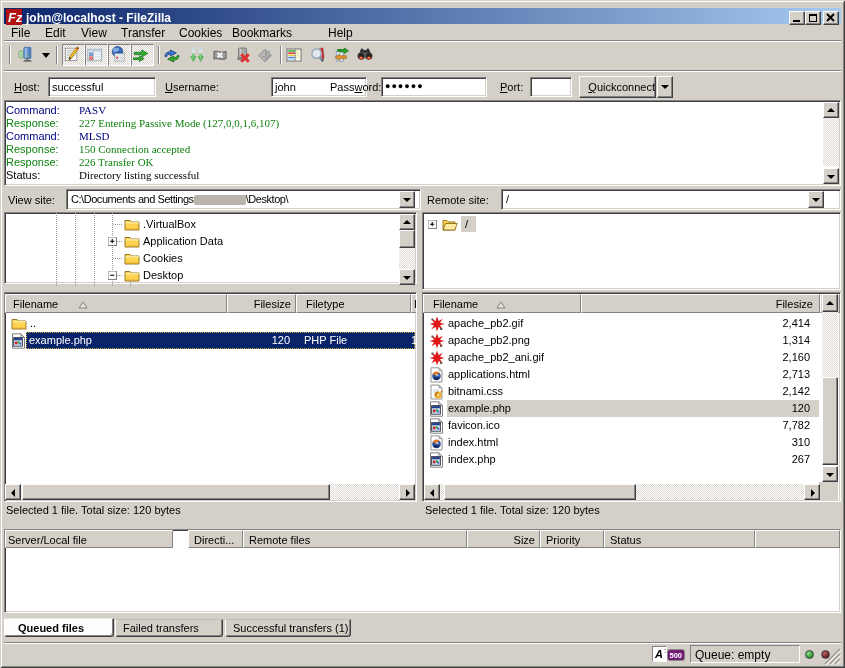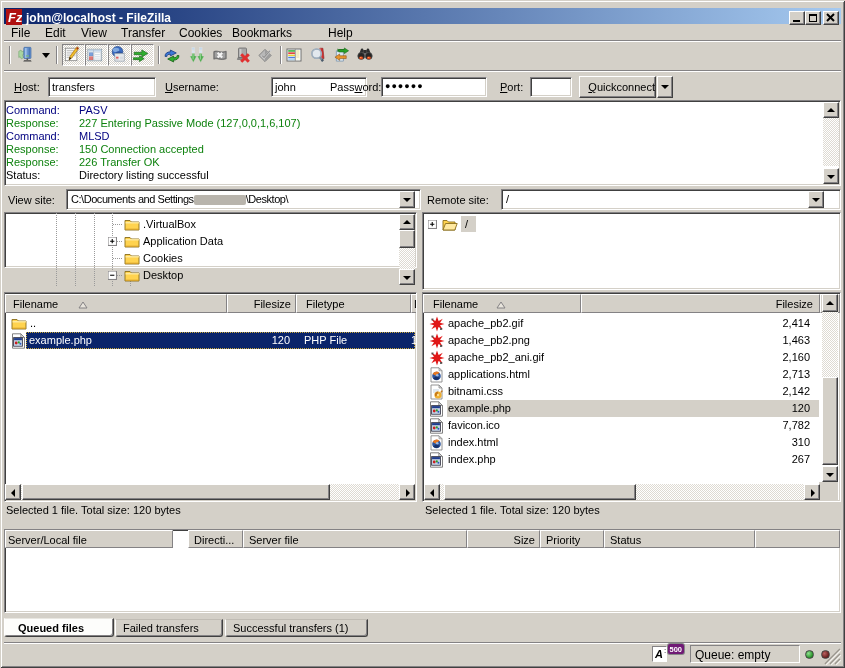--- a/index.html
+++ b/index.html
@@ -31,21 +31,21 @@
 .tbtn { position:absolute; top:2px; width:23px; height:22px;
   border:1px solid; border-color:#848284 #ffffff #ffffff #848284;
   background:
    repeating-conic-gradient(#ffffff 0 25%, #d6d2ca 0 50%) 0 0/2px 2px; }
 .qc { left:4px; top:71px; width:837px; height:29px; border-top:1px solid #ffffff; }
 .qc-label { position:absolute; top:9px; color:#000; }
 .qc-field { position:absolute; top:5px; height:20px; padding:3px 3px 0 3px; font-size:11px; }
 .log { left:4px; top:100px; width:837px; height:86px; }
 .logline { position:absolute; left:0; width:100%; height:13px; }
 .log .lab { position:absolute; left:1px; }
-.log .val { position:absolute; left:74px; white-space:pre; }
+.log .val { position:absolute; left:74px; white-space:pre;font-family:Liberation Serif, serif; }
 .navy { color:#000080; }
 .green { color:#0e820e; }
 .combo-arrow-btn { position:absolute; width:16px; height:17px; background:#d4d0c8;
   border:1px solid; border-color:#ffffff #404040 #404040 #ffffff;
   box-shadow: inset -1px -1px 0 #848284, inset 1px 1px 0 #d4d0c8; }
 .darr { width:0; height:0; border-left:4px solid transparent; border-right:4px solid transparent; border-top:4px solid #000; position:absolute; }
 .uarr { width:0; height:0; border-left:4px solid transparent; border-right:4px solid transparent; border-bottom:4px solid #000; position:absolute; }
 .larr { width:0; height:0; border-top:4px solid transparent; border-bottom:4px solid transparent; border-right:4px solid #000; position:absolute; }
 .rarr { width:0; height:0; border-top:4px solid transparent; border-bottom:4px solid transparent; border-left:4px solid #000; position:absolute; }
 .sb-btn { position:absolute; width:16px; height:16px; background:#d4d0c8;
@@ -285,21 +285,21 @@
     <circle cx="13.2" cy="10.2" r="3.9" fill="none" stroke="#555" stroke-width="0.7"></circle>
     <ellipse cx="4.6" cy="12.4" rx="2.2" ry="1.6" fill="#e04818"></ellipse>
     <ellipse cx="13.4" cy="12.4" rx="2.2" ry="1.6" fill="#e04818"></ellipse>
     <ellipse cx="4.2" cy="12" rx="0.9" ry="0.6" fill="#ff9858"></ellipse>
     <ellipse cx="13" cy="12" rx="0.9" ry="0.6" fill="#ff9858"></ellipse>
   </svg>
 </div>
 
 <div class="abs qc">
   <span class="qc-label" style="left:10px;"><u>H</u>ost:</span>
-  <div class="qc-field field" style="left:44px;width:108px;">transfers</div>
+  <div class="qc-field field" style="left:44px;width:108px;">successful</div>
   <span class="qc-label" style="left:161px;"><u>U</u>sername:</span>
   <div class="qc-field field" style="left:223px;width:96px;margin-left:44px;">john</div>
   <span class="qc-label" style="left:326px;">Pass<u>w</u>ord:</span>
   <div class="qc-field field" style="left:377px;width:106px;font-size:9px;letter-spacing:1px;">●●●●●●</div>
   <span class="qc-label" style="left:496px;"><u>P</u>ort:</span>
   <div class="qc-field field" style="left:526px;width:42px;"></div>
   <div class="raised abs" style="left:575px;top:4px;width:77px;height:22px;text-align:right;padding-top:4px;"><u>Q</u>uickconnect</div>
   <div class="raised abs" style="left:653px;top:4px;width:16px;height:22px;">
       <div class="darr" style="left:3px;top:8px;"></div>
     </div>
@@ -348,21 +348,21 @@
 </div>
 
 <div class="abs" id="remotesite" style="left:422px;top:189px;width:404px;height:22px;">
   <span class="abs" style="left:5px;top:5px;">Remote site:</span>
   <div class="abs field" style="left:79px;top:0px;width:340px;height:21px;padding:3px 0 0 4px;">/</div>
   <div class="combo-arrow-btn" style="right:2px;top:2px;">
       <div class="darr" style="left:3px;top:6px;"></div>
     </div>
 </div>
 
-<div class="abs sunken" style="left:4px;top:212px;width:413px;height:56px;" id="ltree">
+<div class="abs sunken" style="left:4px;top:212px;width:413px;height:72px;" id="ltree">
   <div class="abs vdot" style="left:51px;top:0;height:74px;"></div>
   <div class="abs vdot" style="left:70px;top:0;height:74px;"></div>
   <div class="abs vdot" style="left:89px;top:0;height:74px;"></div>
   <div class="abs vdot" style="left:107px;top:0;height:74px;"></div>
   <div class="abs vdot" style="left:125px;top:66px;height:8px;"></div>
   <div class="treerow" style="left:0;top:3px;">
     <div class="abs hdot" style="left:108px;top:8px;width:10px;"></div>
     <svg class="abs" style="left:119px;top:1px" width="16" height="14" viewBox="0 0 16 14">
         <use href="#folder"></use>
       </svg>
@@ -468,21 +468,21 @@
         <use href="#apacheicon"></use>
       </svg>
     <span class="lname">apache_pb2.gif</span>
       <span class="lsize" style="left:300px;width:87px;">2,414</span>
   </div>
   <div class="lrow" style="top:39px;">
     <svg class="licon" width="16" height="16" viewBox="0 0 16 16">
         <use href="#apacheicon"></use>
       </svg>
     <span class="lname">apache_pb2.png</span>
-      <span class="lsize" style="left:300px;width:87px;">1,463</span>
+      <span class="lsize" style="left:300px;width:87px;">1,314</span>
   </div>
   <div class="lrow" style="top:56px;">
     <svg class="licon" width="16" height="16" viewBox="0 0 16 16">
         <use href="#apacheicon"></use>
       </svg>
     <span class="lname">apache_pb2_ani.gif</span>
       <span class="lsize" style="left:300px;width:87px;">2,160</span>
   </div>
   <div class="lrow" style="top:73px;">
     <svg class="licon" width="15" height="16" viewBox="0 0 15 16">
@@ -549,48 +549,48 @@
       </div>
   </div>
 </div>
 
 <div class="abs" style="left:6px;top:504px;">Selected 1 file. Total size: 120 bytes</div>
 <div class="abs" style="left:425px;top:504px;">Selected 1 file. Total size: 120 bytes</div>
 
 <div class="abs sunken" style="left:4px;top:529px;width:837px;height:84px;background:#fff;" id="queue">
   <div class="hcell" style="left:0px;width:168px;padding-left:2px;">Server/Local file</div>
   <div class="hcell" style="left:183px;width:55px;">Directi...</div>
-  <div class="hcell" style="left:238px;width:224px;">Server file</div>
+  <div class="hcell" style="left:238px;width:224px;">Remote files</div>
   <div class="hcell" style="left:462px;width:73px;text-align:right;padding-right:4px;">Size</div>
   <div class="hcell" style="left:535px;width:64px;">Priority</div>
   <div class="hcell" style="left:599px;width:151px;">Status</div>
   <div class="hcell" style="left:750px;width:85px;"></div>
 </div>
 
 <div class="abs" id="tabs" style="left:0;top:614px;width:845px;height:26px;">
   <div class="abs" style="left:4px;top:4px;width:110px;height:19px;background:#fdfdfb;
     border:1px solid; border-color:#e8e6e0 #404040 #404040 #fff;
     box-shadow:inset -1px -1px 0 #848284; border-radius:0 0 3px 3px;
     font-weight:bold; padding-top:3px; padding-left:13px;">Queued files</div>
   <div class="abs" style="left:115px;top:5px;width:108px;height:18px;background:#d4d0c8;
     border:1px solid; border-color:#c0bcb4 #404040 #404040 #fff;
     box-shadow:inset -1px -1px 0 #848284; border-radius:0 0 3px 3px;
     padding-top:2px; padding-left:7px;">Failed transfers</div>
-  <div class="abs" style="left:225px;top:5px;width:143px;height:18px;background:#d4d0c8;
+  <div class="abs" style="left:225px;top:5px;width:126px;height:18px;background:#d4d0c8;
     border:1px solid; border-color:#c0bcb4 #404040 #404040 #fff;
     box-shadow:inset -1px -1px 0 #848284; border-radius:0 0 3px 3px;
     padding-top:2px; padding-left:7px;">Successful transfers (1)</div>
 </div>
 
 <div class="abs" id="statusbar" style="left:4px;top:642px;width:837px;height:22px;border-top:1px solid #848284;box-shadow:0 1px 0 #fff inset;">
   <div class="abs sunken1" style="left:648px;top:3px;width:15px;height:16px;background:#fff;">
     <span style="position:absolute;left:2px;top:1px;font-size:11px;font-style:italic;font-weight:bold;">A</span>
     <span style="position:absolute;left:11px;top:-1px;font-size:8px;">:</span>
   </div>
-  <div class="abs" style="left:664px;top:1px;width:16px;height:10px;background:#701a75;border-radius:2px;box-shadow:0 0 0 1px #888;">
+  <div class="abs" style="left:664px;top:7px;width:16px;height:10px;background:#701a75;border-radius:2px;box-shadow:0 0 0 1px #888;">
     <span style="position:absolute;left:1.5px;top:1px;font-size:7.5px;font-weight:bold;color:#fff;">500</span>
   </div>
   <div class="abs sunken1" style="left:686px;top:2px;width:110px;height:18px;background:#d4d0c8;padding:2px 0 0 4px;font-size:12px;">Queue: empty</div>
   <div class="abs" style="left:801px;top:7px;width:9px;height:9px;border-radius:50%;background:radial-gradient(circle at 35% 35%, #8fe08f, #1f8a1f 75%);border:1px solid #444;"></div>
   <div class="abs" style="left:817px;top:7px;width:9px;height:9px;border-radius:50%;background:radial-gradient(circle at 35% 35%, #b86060, #601818 75%);border:1px solid #444;"></div>
   <svg class="abs" style="left:820px;top:5px;" width="17" height="17">
     <path d="M16 1 L1 16 M16 6 L6 16 M16 11 L11 16" stroke="#9a968e" stroke-width="1.6"></path>
     <path d="M17 2 L2 17 M17 7 L7 17 M17 12 L12 17" stroke="#f4f2ee" stroke-width="1.2"></path>
   </svg>
 </div>

